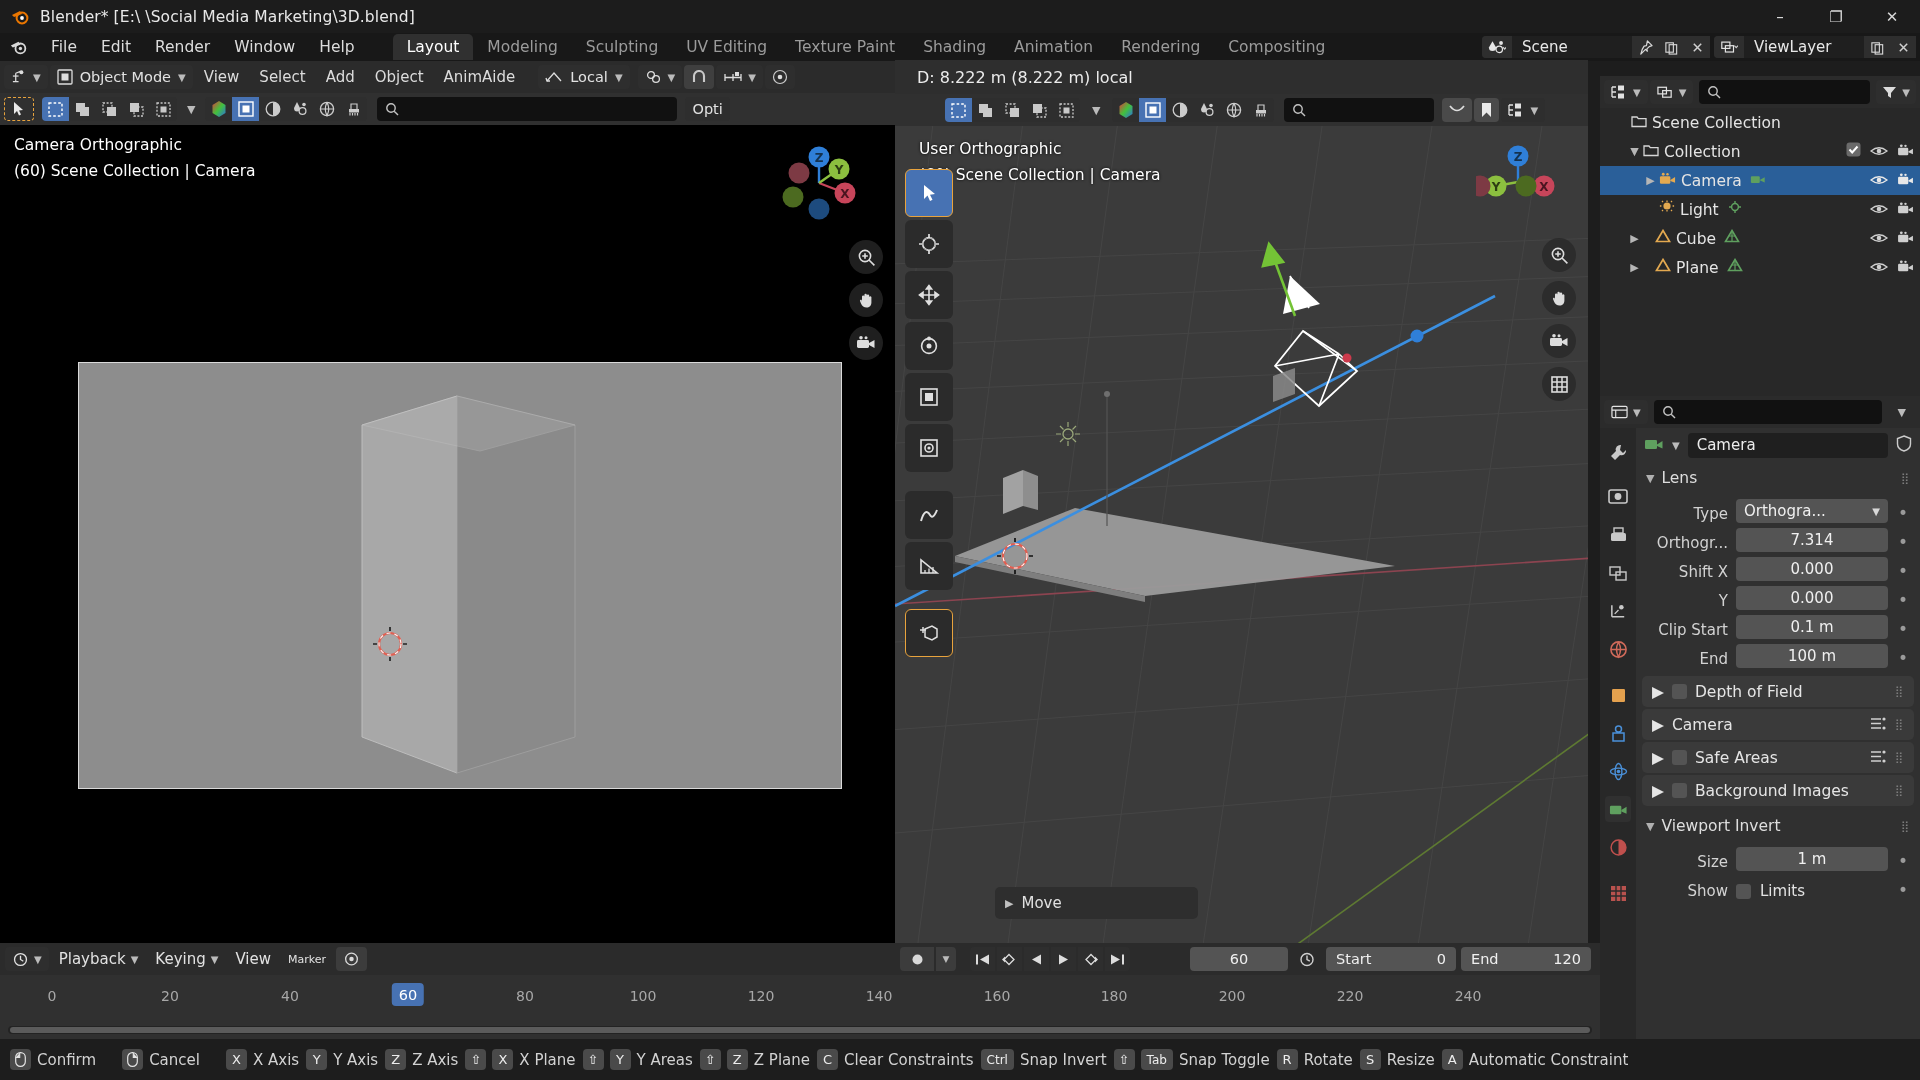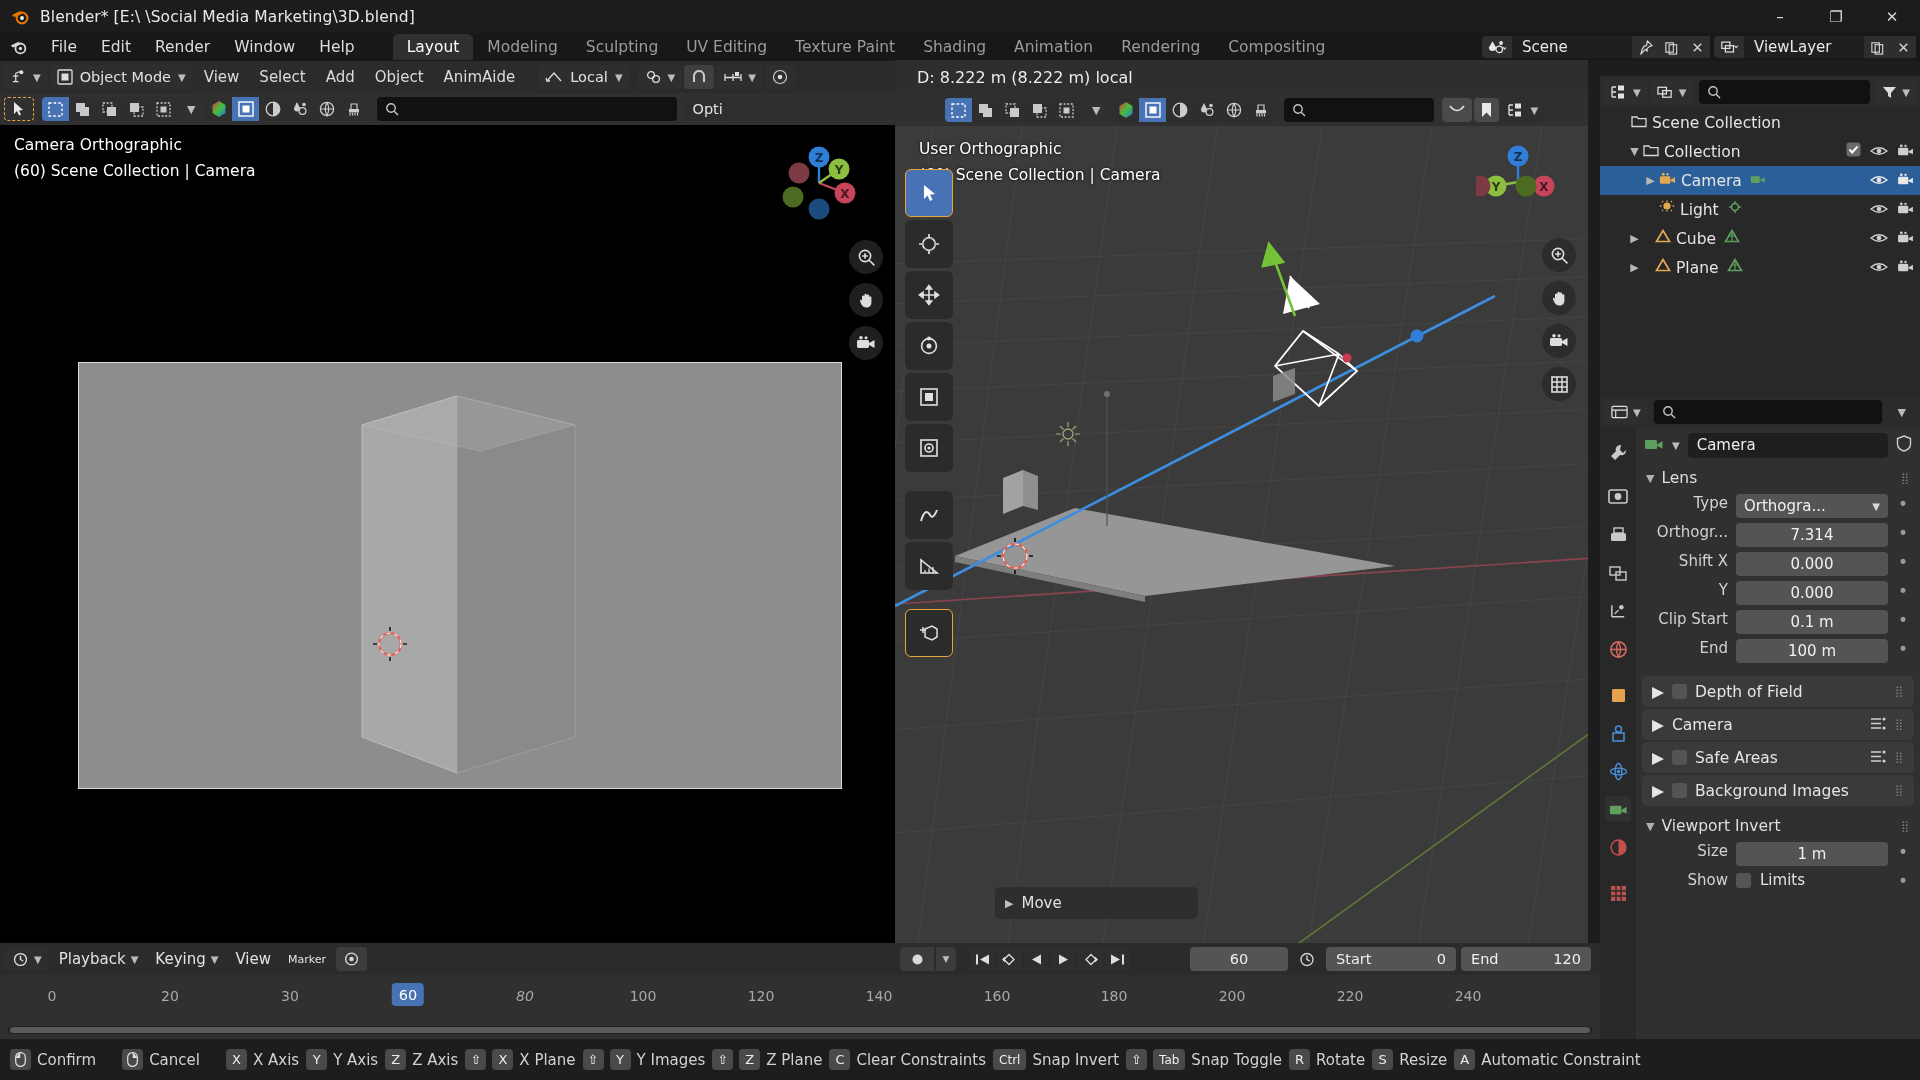--- a/index.html
+++ b/index.html
@@ -120,21 +120,21 @@
   .ptab { width: 26px; height: 26px; display: flex; align-items: center; justify-content: center;
           border-radius: 4px; }
   .ptab.on { background: #303030; }
   .prop-body { position: absolute; left: 36px; top: 32px; right: 0; bottom: 0; overflow: hidden; }
   .prop-breadcrumb { height: 34px; display: flex; align-items: center; gap: 8px; padding: 0 8px; }
   .bc-name { flex: 1; height: 25px; background: #1f1f1f; border-radius: 4px; display: flex;
              align-items: center; padding: 0 9px; font-size: 15px; color: #ececec; }
   .panel-head { height: 32px; display: flex; align-items: center; gap: 7px; padding: 0 10px;
                 font-size: 15.5px; color: #dedede; }
   .panel-head .tri { font-size: 11px; color: #b0b0b0; }
-  .prow { height: 29px; display: flex; align-items: flex-start; padding: 0 10px 0 8px; gap: 8px; }
+  .prow { height: 29px; display: flex; align-items: flex-end; padding: 0 10px 0 8px; gap: 8px; }
   .plabel { width: 84px; text-align: right; font-size: 15px; color: #d2d2d2; white-space: nowrap;
             overflow: hidden; text-overflow: ellipsis; }
   .pfield { flex: 1; height: 24px; background: #545454; border-radius: 4px; display: flex;
             align-items: center; justify-content: center; font-size: 15px; color: #f0f0f0; }
   .pfield.drop { justify-content: space-between; padding: 0 8px; }
   .pdot { width: 14px; display: flex; justify-content: center; color: #9a9a9a; font-size: 17px; }
   .chkbox { width: 15px; height: 15px; border-radius: 3px; background: #545454; }
   .sub-head { height: 31px; display: flex; align-items: center; gap: 8px; padding: 0 10px;
               background: #3a3a3a; border-radius: 5px; margin: 2px 6px; font-size: 15.5px; }
   .dots { margin-left: auto; color: #7c7c7c; letter-spacing: 1px; font-size: 11px; }
@@ -1324,23 +1324,23 @@
         <div class="tl-lblfield" style="width:130px;">
           <span>End</span>
           <span style="margin-left:auto;">120</span>
         </div>
       </div>
     </div>
 
     <div class="tl-ruler">
       <span class="tl-tick" style="left:52px;">0</span>
       <span class="tl-tick" style="left:170px;">20</span>
-      <span class="tl-tick" style="left:290px;">30</span>
+      <span class="tl-tick" style="left:290px;">40</span>
       <span class="tl-tick" style="left:408px;">60</span>
-      <span class="tl-tick" style="left:525px;font-style:italic;">80</span>
+      <span class="tl-tick" style="left:525px;">80</span>
       <span class="tl-tick" style="left:643px;">100</span>
       <span class="tl-tick" style="left:761px;">120</span>
       <span class="tl-tick" style="left:879px;">140</span>
       <span class="tl-tick" style="left:997px;">160</span>
       <span class="tl-tick" style="left:1114px;">180</span>
       <span class="tl-tick" style="left:1232px;">200</span>
       <span class="tl-tick" style="left:1350px;">220</span>
       <span class="tl-tick" style="left:1468px;">240</span>
       <div class="tl-play" style="left:408px;">
         <span>60</span>
@@ -1386,21 +1386,21 @@
       <span>Z Axis</span>
     </div>
     <div class="sb-item">
       <span class="kcap">⇧</span>
       <span class="kcap">X</span>
       <span>X Plane</span>
     </div>
     <div class="sb-item">
       <span class="kcap">⇧</span>
       <span class="kcap">Y</span>
-      <span>Y Images</span>
+      <span>Y Areas</span>
     </div>
     <div class="sb-item">
       <span class="kcap">⇧</span>
       <span class="kcap">Z</span>
       <span>Z Plane</span>
     </div>
     <div class="sb-item">
       <span class="kcap">C</span>
       <span>Clear Constraints</span>
     </div>

